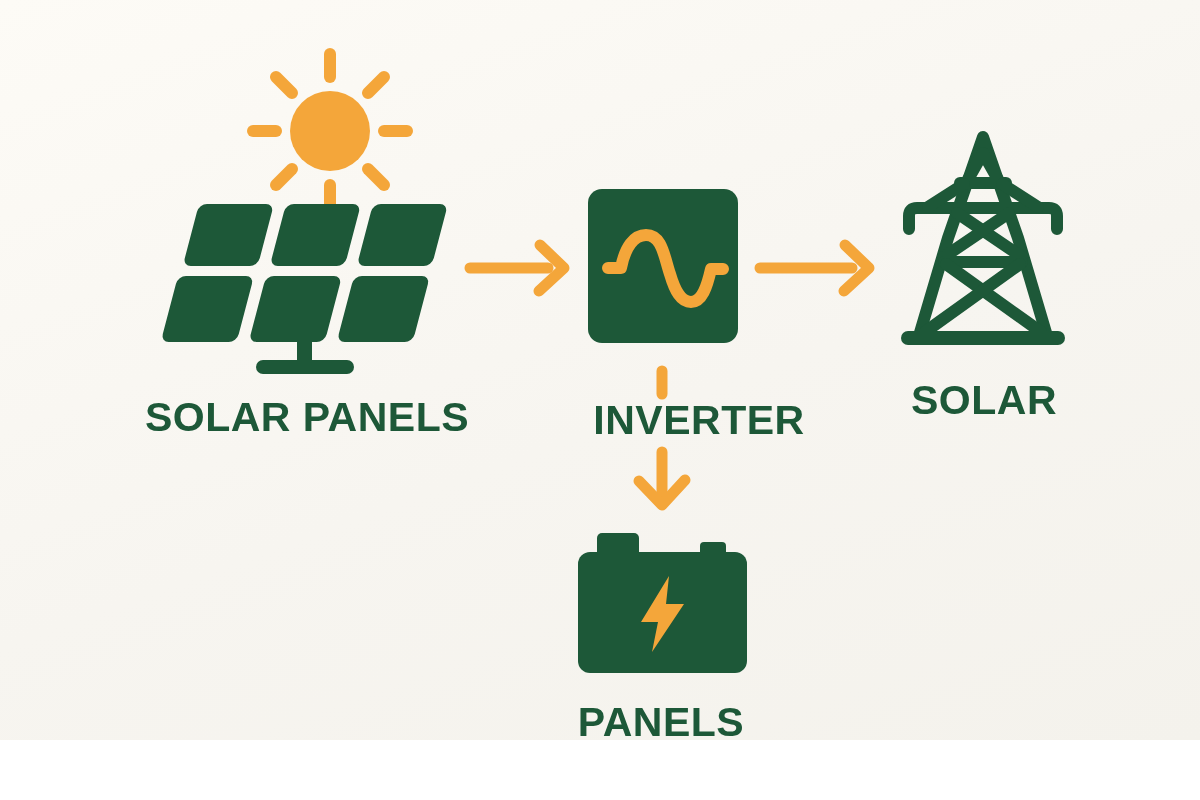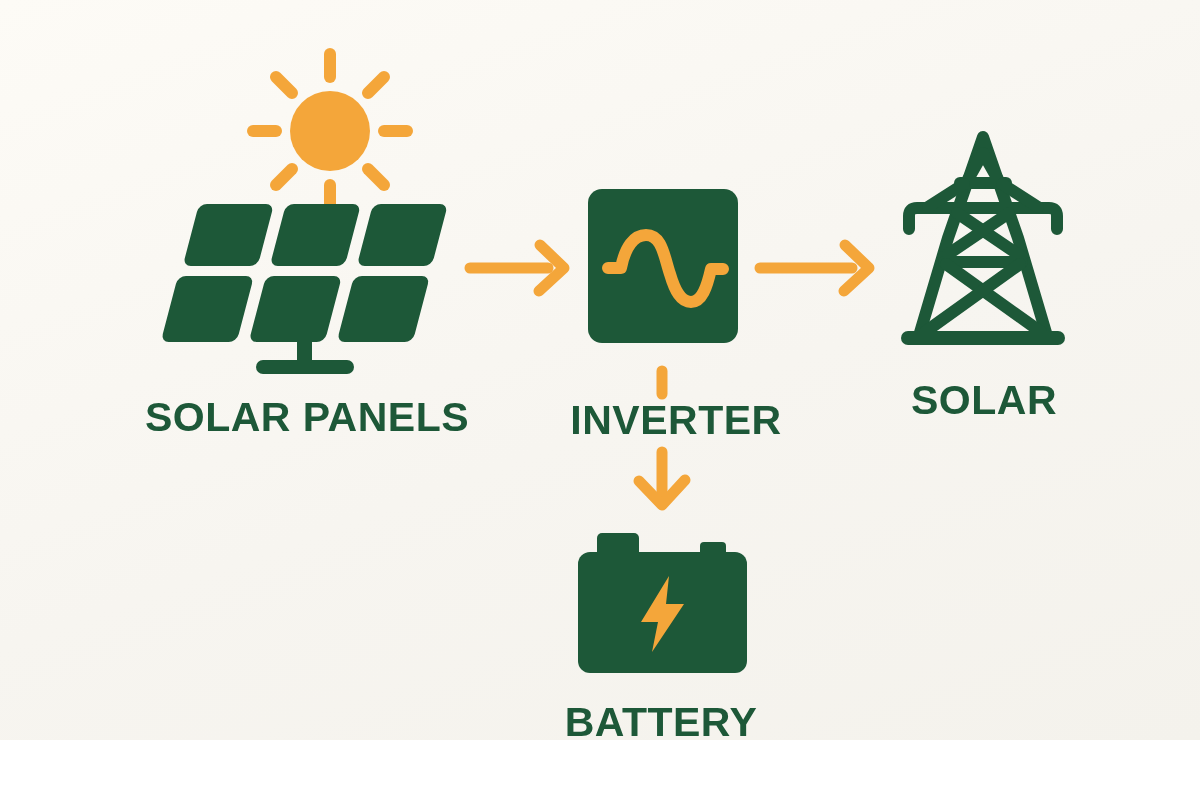--- a/index.html
+++ b/index.html
@@ -26,21 +26,21 @@
     position: absolute;
     transform: translate(-50%, -50%);
     font-weight: 700;
     font-size: 41px;
     letter-spacing: 0.5px;
     color: var(--green);
     white-space: nowrap;
     font-family: "Liberation Sans", sans-serif;
   }
   .label-solar    { left: 307px;  top: 417px; }
-  .label-inverter { left: 676px;  top: 420px; text-align: right; }
+  .label-inverter { left: 699px;  top: 420px; text-align: right; }
   .label-grid     { left: 984px;  top: 400px; }
   .label-battery  { left: 661px;  top: 722px; }
 </style>
 </head>
 <body>
 
 <div class="canvas">
 
   <svg class="diagram-svg" width="1200" height="800" viewBox="0 0 1200 800">
 
@@ -118,15 +118,15 @@
       <rect x="597" y="533" width="42" height="30" rx="5" class="fill-green"></rect>
       <rect x="700" y="542" width="26" height="20" rx="4" class="fill-green"></rect>
       <rect x="578" y="552" width="169" height="121" rx="12" class="fill-green"></rect>
       <path d="M 669 576 L 641 622 L 658 622 L 652 652 L 684 604 L 666 604 Z" class="fill-orange"></path>
     </g>
   </svg>
 
   <div class="node-label label-solar">SOLAR PANELS</div>
   <div class="node-label label-inverter">INVERTER</div>
   <div class="node-label label-grid">SOLAR</div>
-  <div class="node-label label-battery">BATTERY</div>
+  <div class="node-label label-battery">PANELS</div>
 
 </div>
 
 </body></html>

